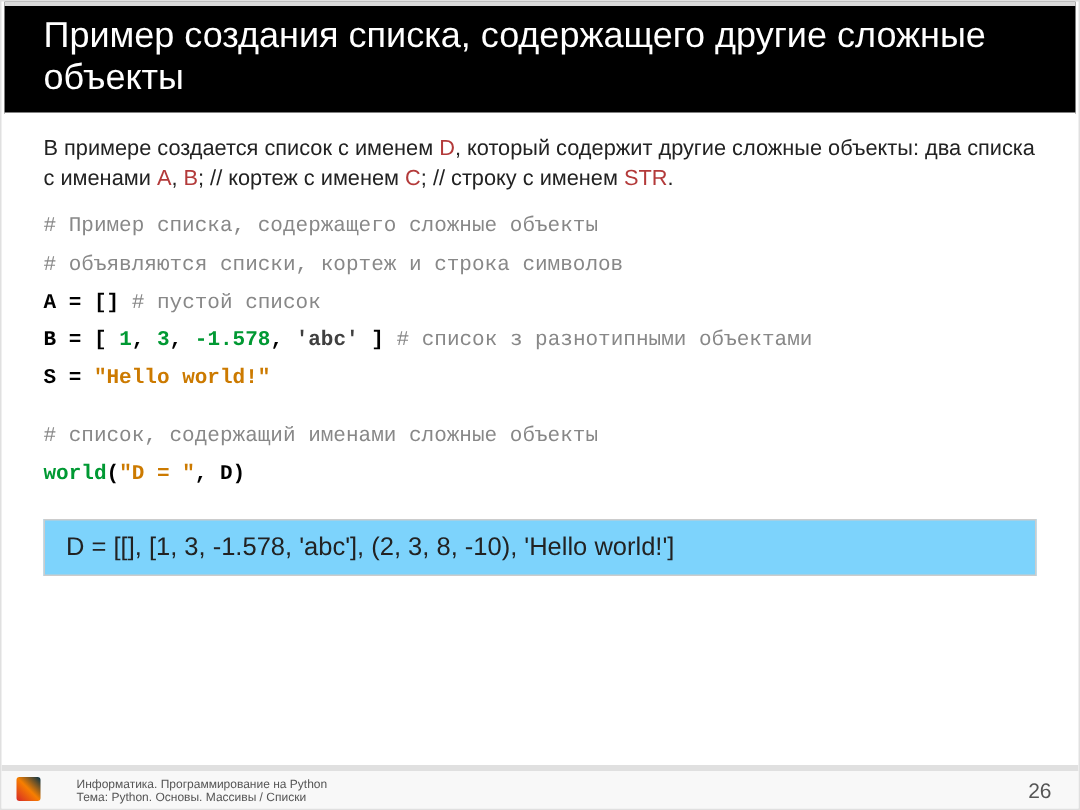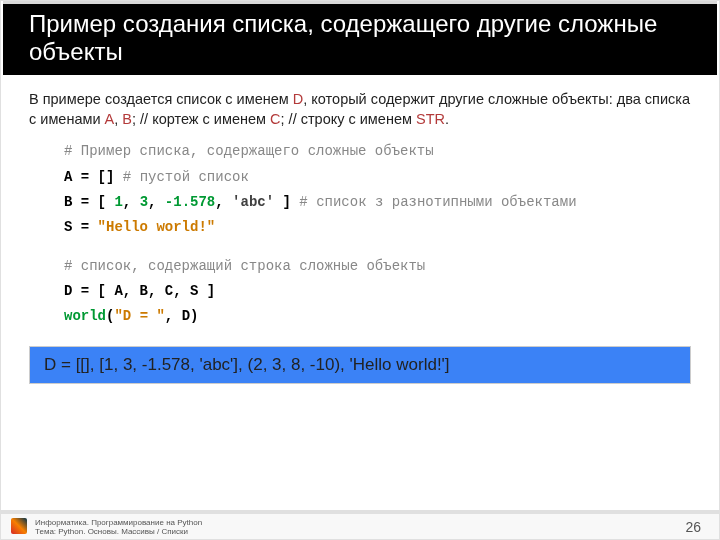--- a/index.html
+++ b/index.html
@@ -33,48 +33,47 @@
     color: #222;
     line-height: 1.35;
     margin-bottom: 10px;
     font-family: "Segoe UI", Arial, sans-serif;
   }
   .intro .var { color: #b33a3a; }
   .code-block {
     font-family: "Courier New", monospace;
     font-size: 14px;
     line-height: 1.8;
-    margin-left: 35px;
   }
   .code-block div { white-space: pre; }
   .c-comment { color: #888; }
   .c-ident   { color: #000; font-weight: bold; }
   .c-num     { color: #009933; font-weight: bold; }
   .c-str     { color: #404040; font-weight: bold; }
   .c-str2    { color: #cc7a00; font-weight: bold; }
   .c-func    { color: #009933; font-weight: bold; }
   .output-box {
     margin-top: 16px;
-    background: #3b82f6;
+    background: #7dd3fc;
     border: 1px solid #ccc;
     padding: 8px 14px;
     font-family: "Segoe UI", Arial, sans-serif;
     font-size: 17px;
     color: #222;
   }
   .footer {
     height: 29px;
     border-top: 4px solid #e0e0e0;
     display: flex; align-items: center; justify-content: space-between;
     padding: 0 18px 0 10px;
     font-size: 8px;
     color: #555;
     background: #f8f8f8;
   }
-  .footer-left { display: flex; gap: 8px; }
+  .footer-left { display: flex; gap: 24px; }
   .footer-logo {
     width: 16px; height: 16px;
     background: linear-gradient(45deg,#d62828,#f77f00,#003049);
     border-radius: 2px;
   }
   .page-num {
     font-size: 14px;
     color: #555;
   }
 </style>
@@ -86,26 +85,26 @@
 </div>
 
 <div class="content">
 
   <p class="intro">
     <span>В примере создается список с именем </span><span class="var">D</span><span>, который содержит другие сложные объекты: два списка с именами </span><span class="var">A</span><span>, </span><span class="var">B</span><span>; // кортеж с именем </span><span class="var">C</span><span>; // строку с именем </span><span class="var">STR</span><span>.</span>
   </p>
 
   <div class="code-block">
     <div><span class="c-comment"># Пример списка, содержащего сложные объекты</span></div>
+    <div><span class="c-comment"># объявляются списки, кортеж и строка символов</span></div>
     <div><span class="c-ident">A = []</span><span class="c-comment"> # пустой список</span></div>
     <div><span class="c-ident">B = [ </span><span class="c-num">1</span><span class="c-ident">, </span><span class="c-num">3</span><span class="c-ident">, </span><span class="c-num">-1.578</span><span class="c-ident">, </span><span class="c-str">'abc'</span><span class="c-ident"> ]</span><span class="c-comment"> # список з разнотипными объектами</span></div>
     <div><span class="c-ident">S = </span><span class="c-str2">"Hello world!"</span></div>
     <div style="height:14px"></div>
-    <div><span class="c-comment"># список, содержащий строка сложные объекты</span></div>
-    <div><span class="c-ident">D = [ A, B, C, S ]</span></div>
+    <div><span class="c-comment"># список, содержащий именами сложные объекты</span></div>
     <div><span class="c-func">world</span><span class="c-ident">(</span><span class="c-str2">"D = "</span><span class="c-ident">, D)</span></div>
   </div>
 
   <div class="output-box">
     <span>D =  [[], [1, 3, -1.578, 'abc'], (2, 3, 8, -10), 'Hello world!']</span>
   </div>
 </div>
 
 <div class="footer">
   <div class="footer-left">

